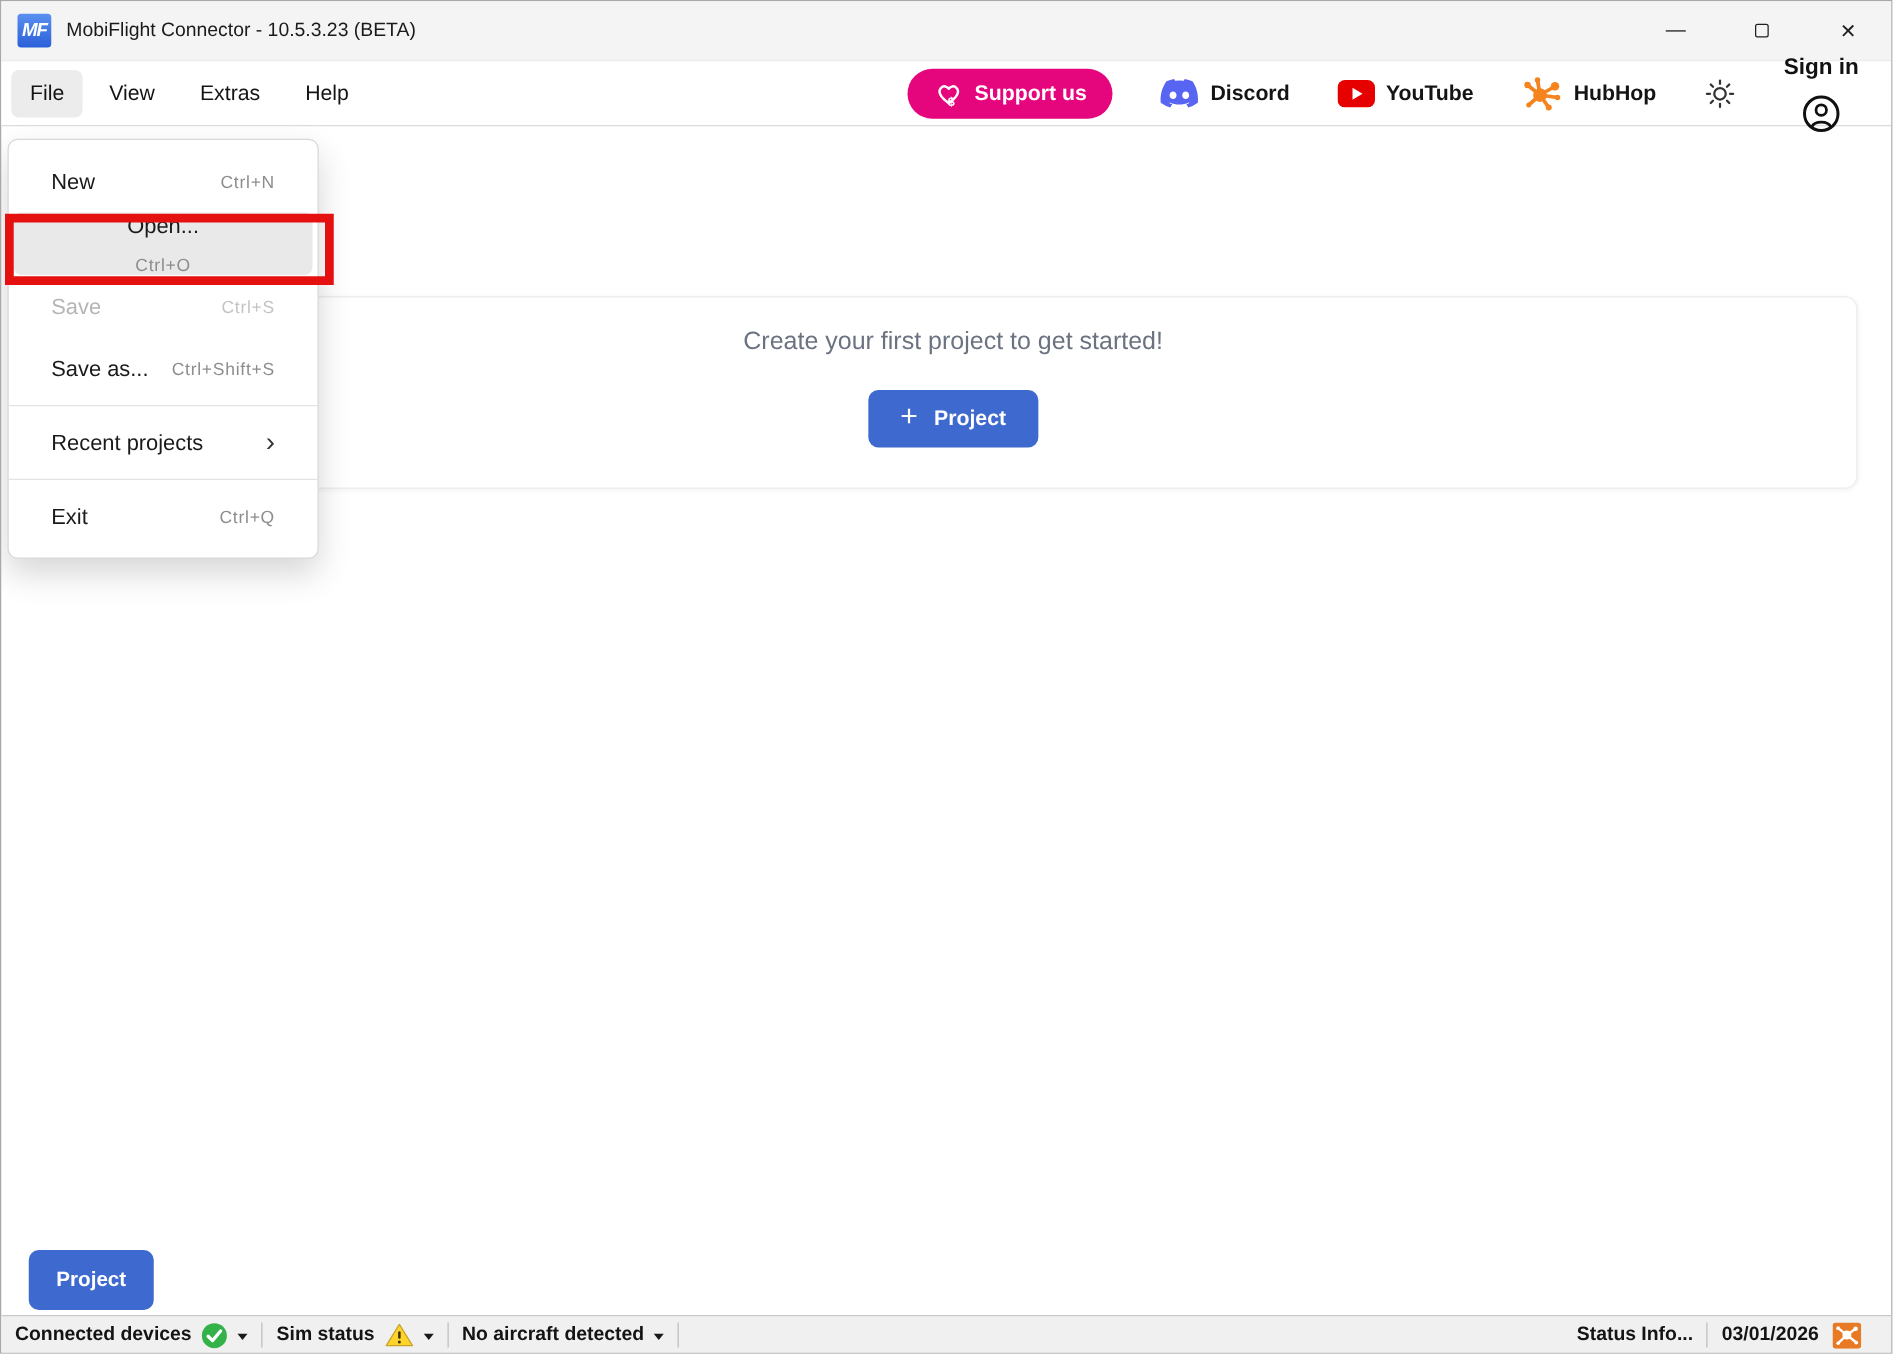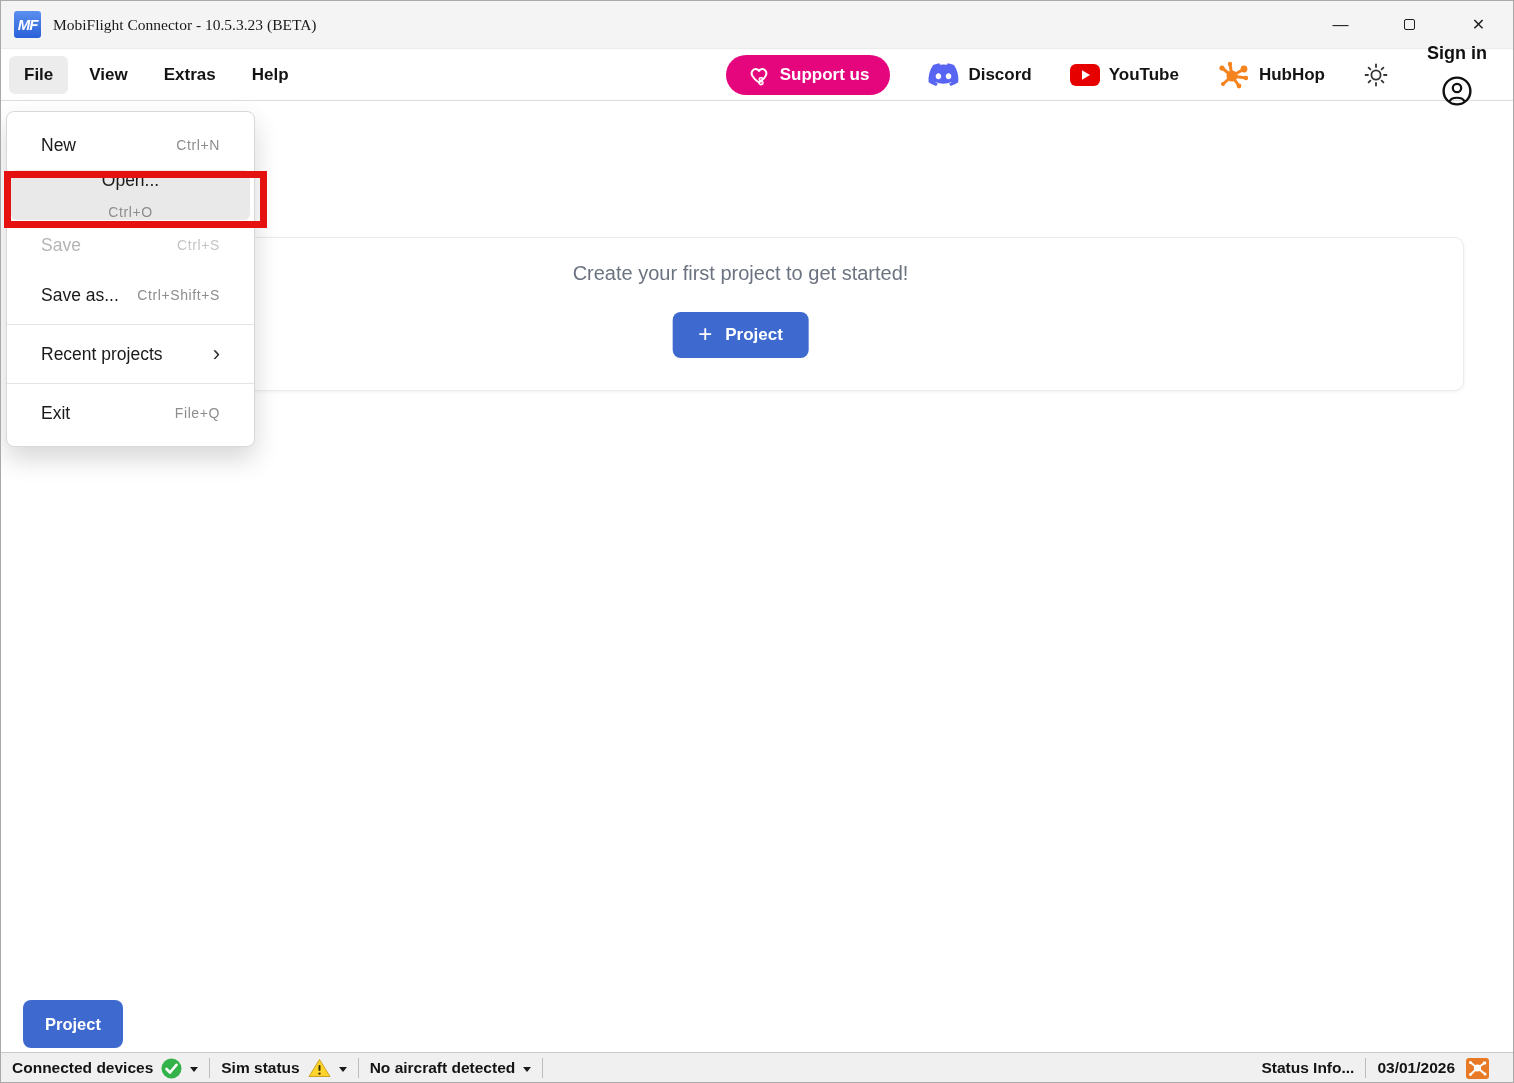--- a/index.html
+++ b/index.html
@@ -14,52 +14,52 @@
   .titlebar {
     position:absolute; top:0; left:0; right:0; height:47px;
     background:#f4f4f4; display:flex; align-items:center;
   }
   .logo {
     width:27px; height:27px; margin-left:13px; border-radius:3px;
     background:linear-gradient(180deg,#5b8ff0 0%,#2a60d8 100%);
     color:#fff; font-weight:bold; font-style:italic; font-size:15px;
     display:flex; align-items:center; justify-content:center; letter-spacing:-1px;
   }
-  .title { margin-left:12px; font-size:15.5px; color:#1a1a1a;font-family:Liberation Serif, serif; }
+  .title { margin-left:12px; font-size:15.5px; color:#1a1a1a; }
   .win-controls { margin-left:auto; display:flex; height:100%; }
   .win-btn {
     width:69px; height:100%; display:flex; align-items:center; justify-content:center;
     font-size:16px; color:#1f1f1f; cursor:default;
   }
   .max-box { width:11px; height:11px; border:1.5px solid #1f1f1f; border-radius:2px; display:block; }
 
   
   .toolbar {
     position:absolute; top:47px; left:0; right:0; height:53px; background:#fff;
     border-top:1px solid #ebebeb; border-bottom:1px solid #dcdcdc;
     display:flex; align-items:center;
   }
   .menubar { display:flex; align-items:center; margin-left:8px; gap:6px; }
   .menu-item {
-    font-weight:bold; font-size:17px; color:#141414; padding:9px 15px; border-radius:6px;
+    font-weight:normal; font-size:17px; color:#141414; padding:9px 15px; border-radius:6px;
   }
   .menu-item.active { background:#ececec; }
   .toolbar-right { margin-left:auto; display:flex; align-items:center; gap:38px; margin-right:26px; }
   .support-pill {
     display:flex; align-items:center; gap:9px; background:#e5067e; border:none;
     color:#fff; font-weight:bold; font-size:17px; font-family:inherit;
     padding:9px 21px; border-radius:22px;
   }
   .tb-link { display:flex; align-items:center; gap:9px; font-weight:bold; font-size:17px; color:#141414; }
   .icon-btn { display:flex; align-items:center; }
   .signin { display:flex; align-items:center; gap:11px; font-weight:bold; font-size:18px; color:#111;flex-direction:column; }
 
   
   .main-panel {
-    position:absolute; left:16px; top:236px; width:1447px; height:154px;
+    position:absolute; left:38px; top:236px; width:1447px; height:154px;
     border:1px solid #ececec; border-radius:10px; background:#fff;
     box-shadow:0 1px 4px rgba(0,0,0,0.06);
   }
   .empty-message { text-align:center; margin-top:24px; color:#6b7280; font-size:20px; }
   .project-btn {
     position:absolute; left:50%; transform:translateX(-50%); top:74px;
     background:#3e6ad0; color:#fff; font-weight:bold; font-size:17px; font-family:inherit;
     border:none; border-radius:8px; padding:0 26px; height:46px;
     display:flex; align-items:center; gap:13px;
   }
@@ -232,21 +232,21 @@
       <span class="fm-shortcut">Ctrl+Shift+S</span>
     </div>
     <div class="fm-sep"></div>
     <div class="fm-item">
       <span>Recent projects</span>
       <span class="fm-chevron">›</span>
     </div>
     <div class="fm-sep"></div>
     <div class="fm-item">
       <span>Exit</span>
-      <span class="fm-shortcut">File+Q</span>
+      <span class="fm-shortcut">Ctrl+Q</span>
     </div>
   </div>
 
   <div class="annotation"></div>
 
   <div class="tabs">
     <div class="tab project">Project</div>
   </div>
 
   <footer class="statusbar">

